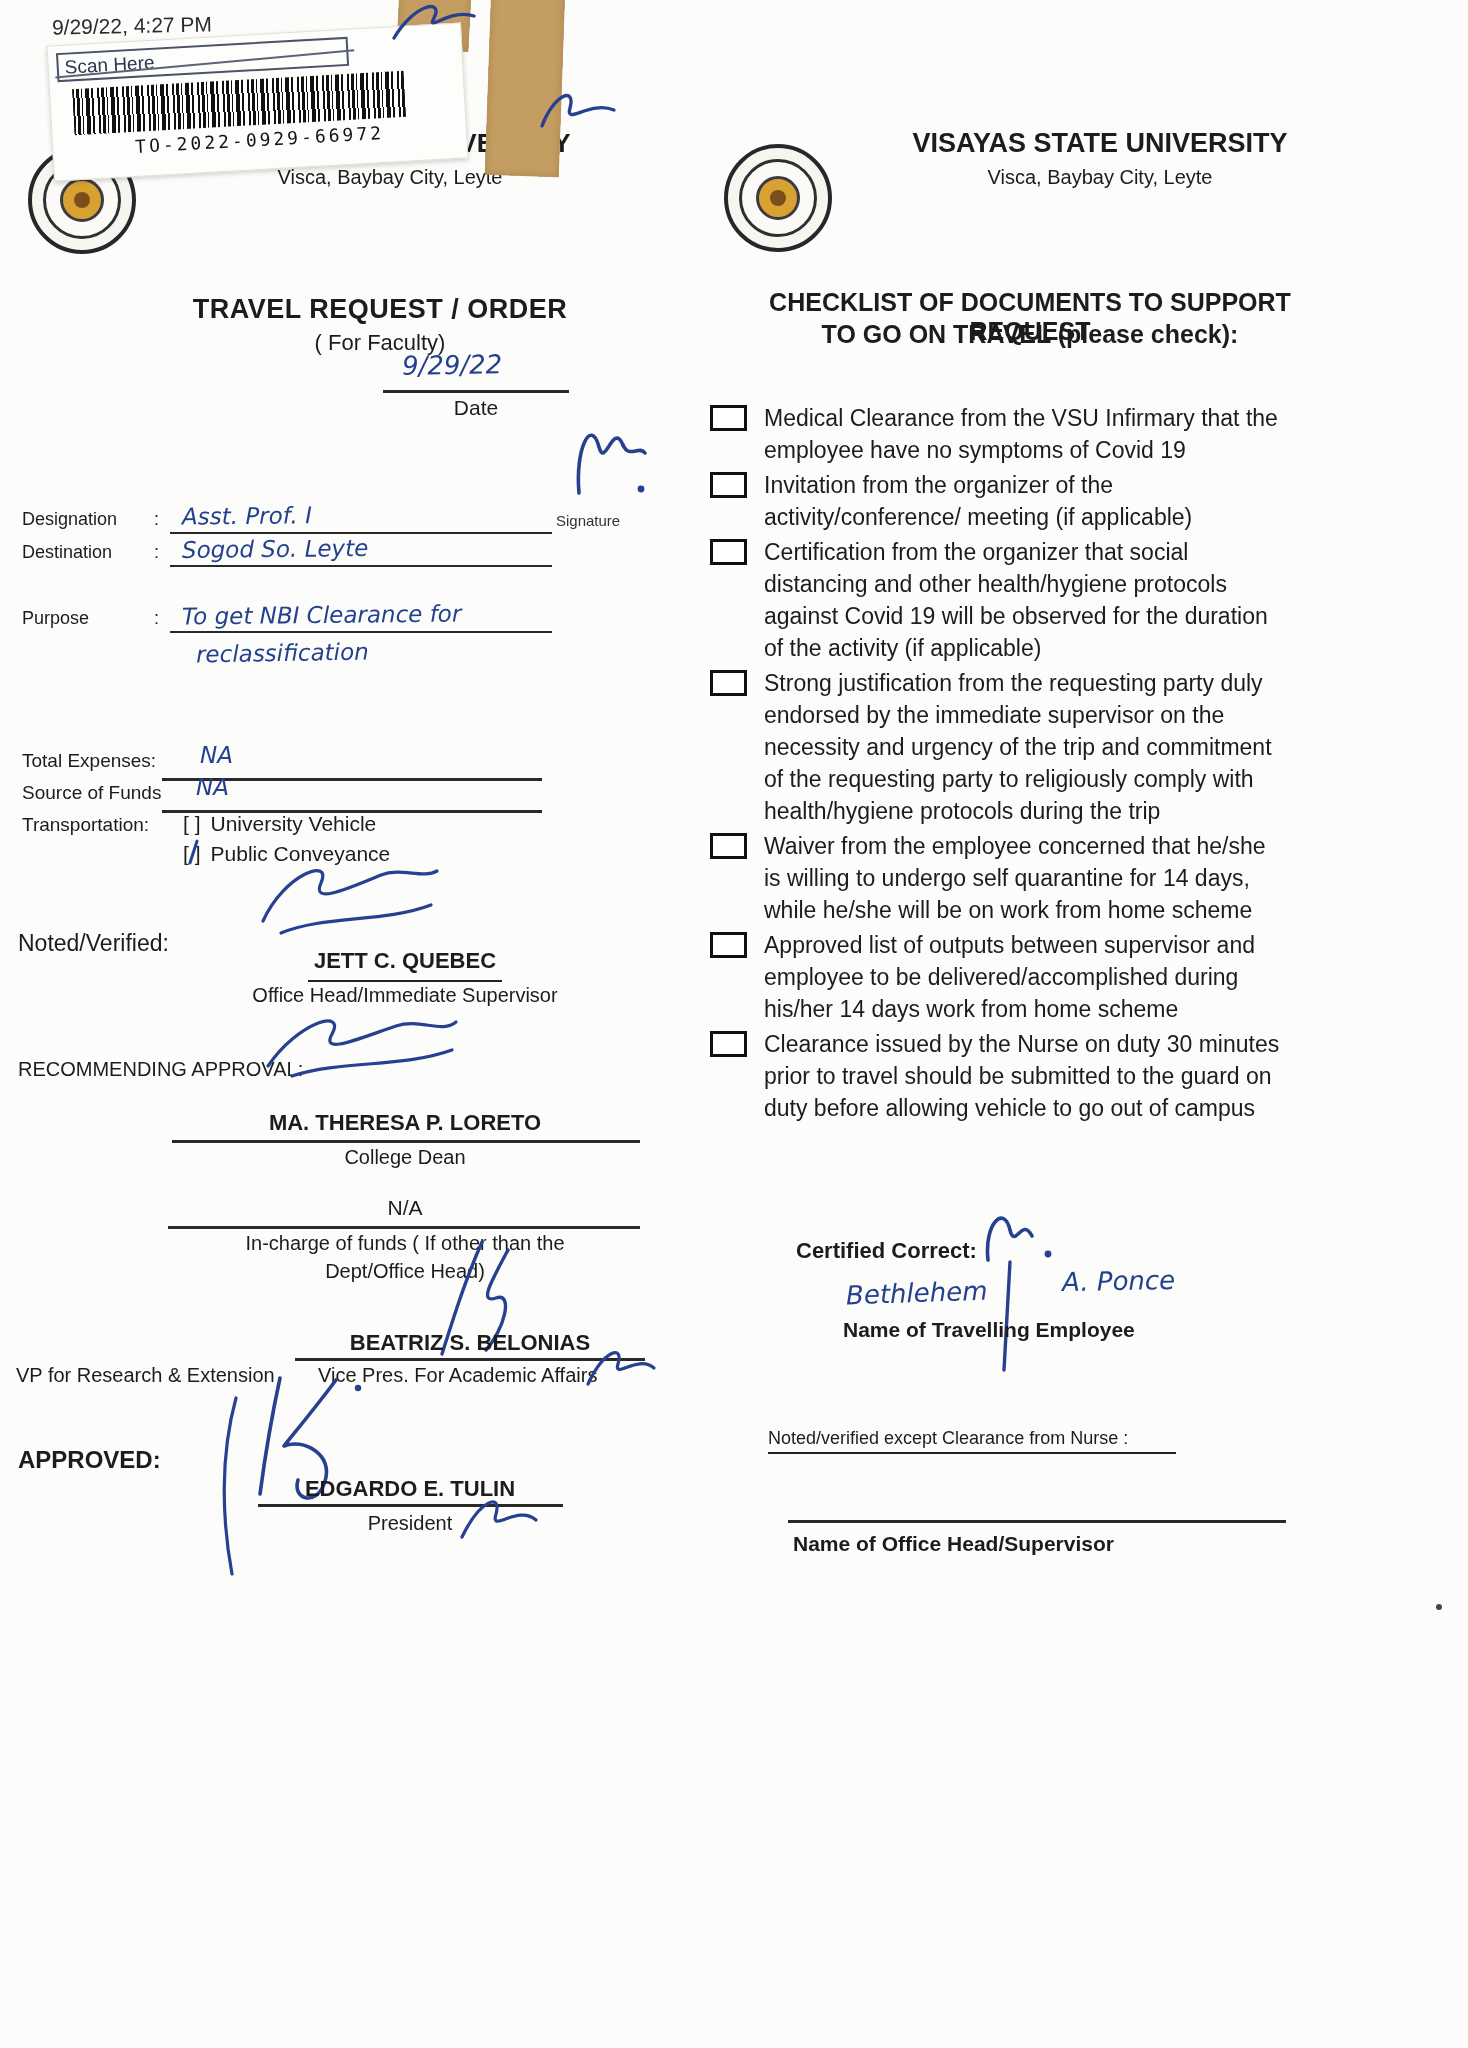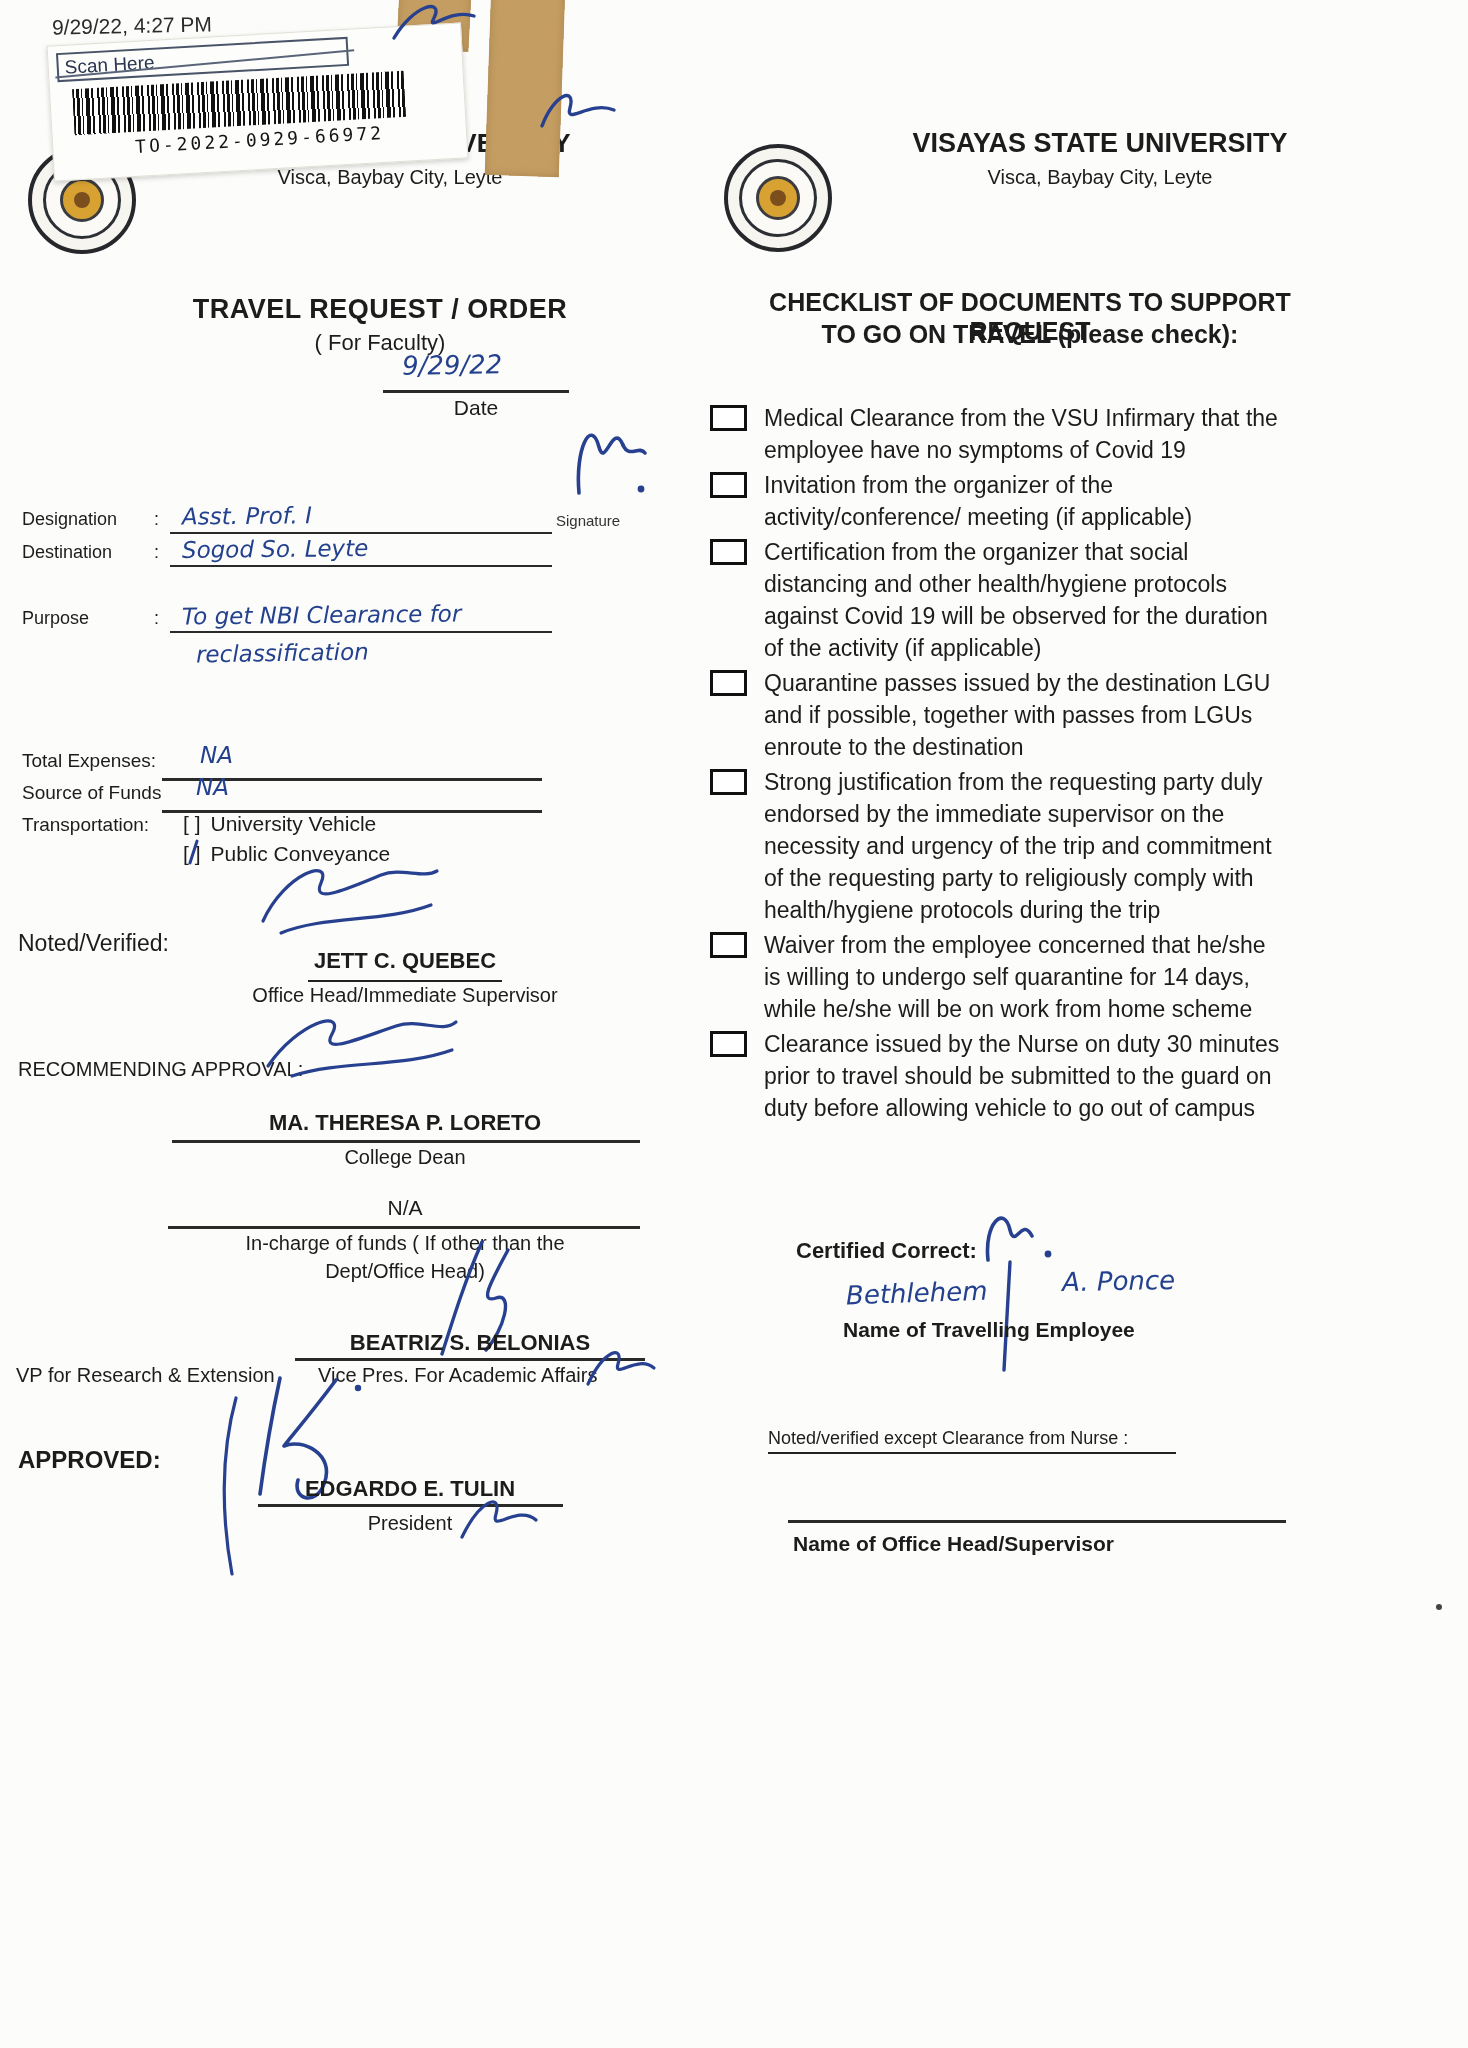--- a/index.html
+++ b/index.html
@@ -220,29 +220,29 @@
     <div class="chk-item">
       <span class="chk-box"></span>
       <span class="chk-text">Invitation from the organizer of the activity/conference/ meeting (if applicable)</span>
     </div>
     <div class="chk-item">
       <span class="chk-box"></span>
       <span class="chk-text">Certification from the organizer that social distancing and other health/hygiene protocols against Covid 19 will be observed for the duration of the activity (if applicable)</span>
     </div>
     <div class="chk-item">
       <span class="chk-box"></span>
-      <span class="chk-text">Quarantine passes issued by the destination LGU and if possible, together with passes from LGUs enroute to the destination</span>
-    </div>
-    <div class="chk-item">
-      <span class="chk-box"></span>
       <span class="chk-text">Strong justification from the requesting party duly endorsed by the immediate supervisor on the necessity and urgency of the trip and commitment of the requesting party to religiously comply with health/hygiene protocols during the trip</span>
     </div>
     <div class="chk-item">
       <span class="chk-box"></span>
       <span class="chk-text">Waiver from the employee concerned that he/she is willing to undergo self quarantine for 14 days, while he/she will be on work from home scheme</span>
+    </div>
+    <div class="chk-item">
+      <span class="chk-box"></span>
+      <span class="chk-text">Approved list of outputs between supervisor and employee to be delivered/accomplished during his/her 14 days work from home scheme</span>
     </div>
     <div class="chk-item">
       <span class="chk-box"></span>
       <span class="chk-text">Clearance issued by the Nurse on duty 30 minutes prior to travel should be submitted to the guard on duty before allowing vehicle to go out of campus</span>
     </div>
   </div>
 
   <div class="abs b" style="left:796px; top:1238px; font-size:22px">Certified Correct:</div>
   <svg class="abs ink" style="left:958px; top:1198px" width="120" height="182">
     <path d="M30,62 C26,26 46,6 52,32 C57,52 64,18 74,38" stroke-width="3.6"></path>

